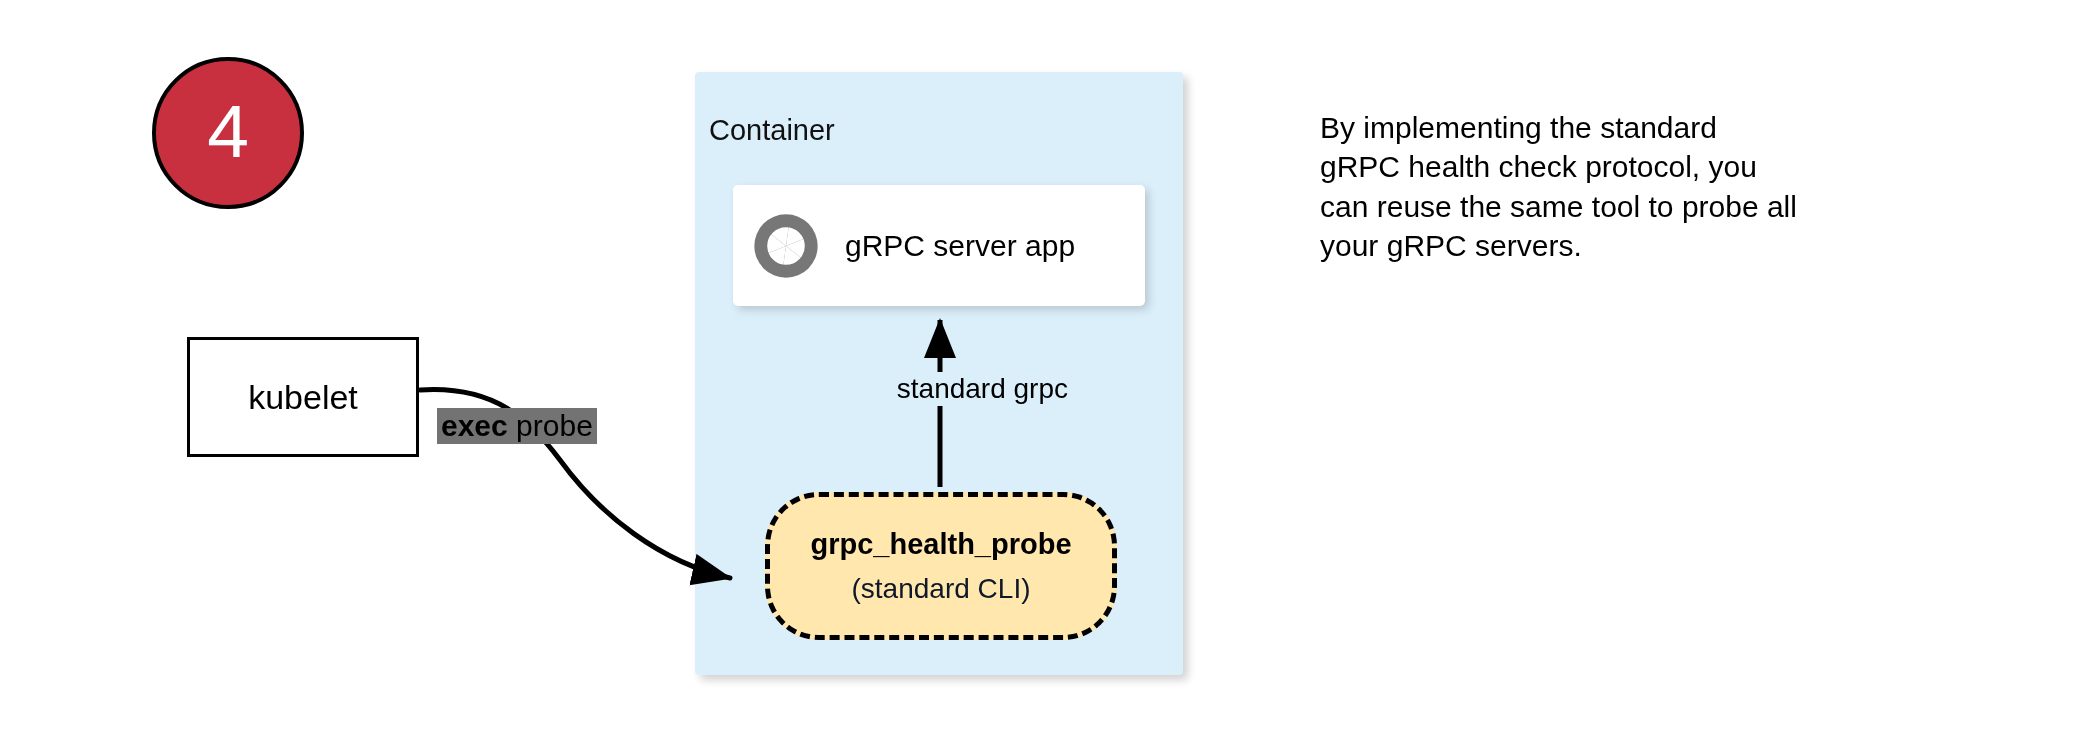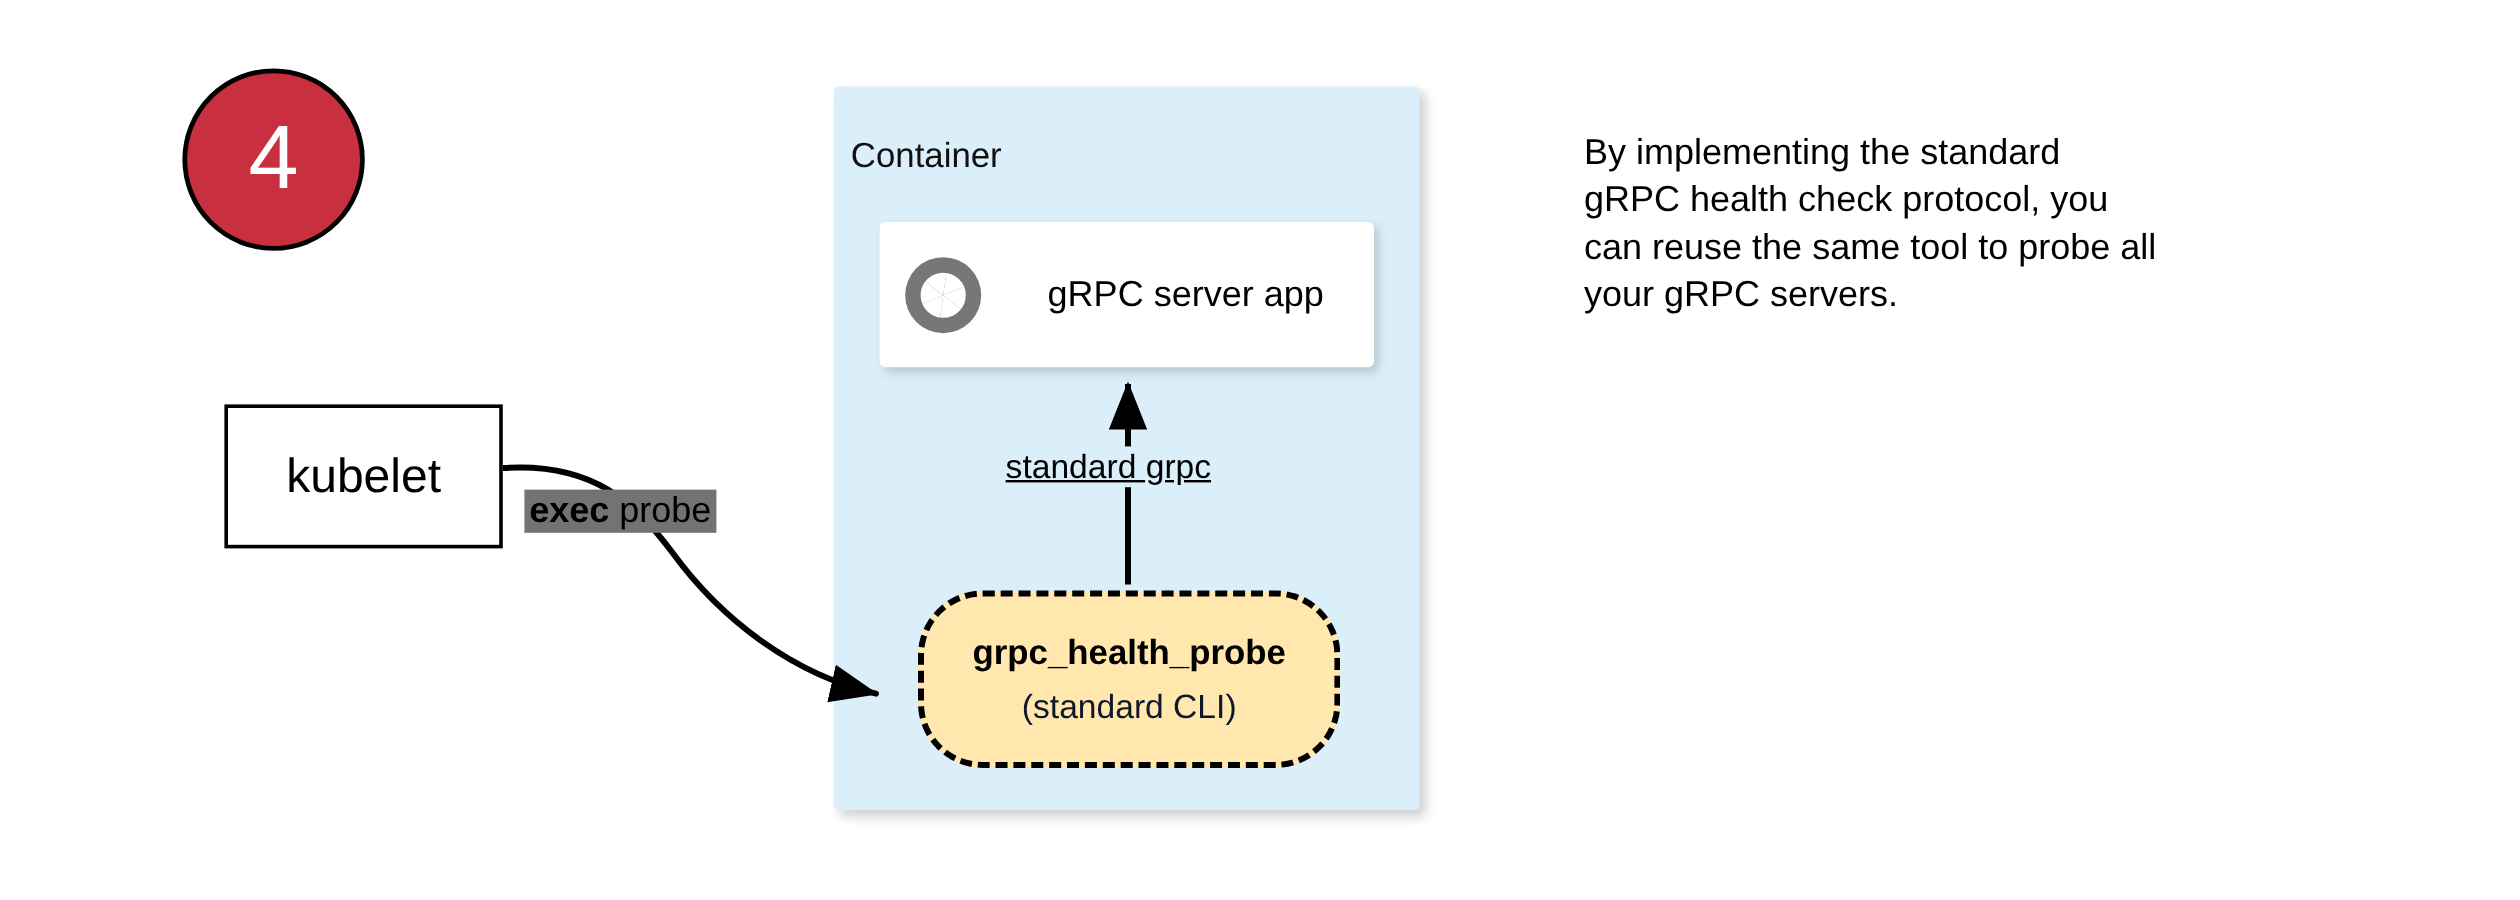--- a/index.html
+++ b/index.html
@@ -53,21 +53,21 @@
     width: 232px;
     height: 120px;
     background: #ffffff;
     border: 3px solid #000000;
     box-sizing: border-box;
     display: flex;
     align-items: center;
     justify-content: center;
   }
   .kubelet-label {
-    font-size: 40px;
+    font-size: 34px;
     color: #000000;
   }
 
   
   .container-panel {
     position: absolute;
     left: 695px;
     top: 72px;
     width: 488px;
     height: 603px;
@@ -137,27 +137,26 @@
     color: #0f172a;
     line-height: 1.18;
   }
 
   
   .protocol-label {
     position: absolute;
     left: 838px;
     top: 372px;
     width: 230px;
-    text-align: left;
+    text-align: right;
     font-size: 28px;
     line-height: 1.07;
     color: #000000;
     background: #dbeffb;
     padding: 2px 0;
-    text-decoration: underline;
   }
   .protocol-label span { display: block; }
 
   .exec-probe-label {
     position: absolute;
     left: 437px;
     top: 408px;
     font-size: 30px;
     color: #000000;
     background: #737373;
@@ -182,21 +181,21 @@
   .edge-layer {
     position: absolute;
     left: 0;
     top: 0;
     width: 2100px;
     height: 750px;
     pointer-events: none;
   }
   .edge-layer.below { z-index: 1; }
   .container-panel { z-index: 0; }
-  .grpc-app-card { z-index: 2; gap: 28px; }
+  .grpc-app-card { z-index: 2; }
   .health-probe-node { z-index: 2; gap: 11px; }
   .protocol-label { z-index: 4; }
   .exec-probe-label { z-index: 4; }
   .step-badge, .kubelet-box, .annotation { z-index: 5; }
 </style>
 </head>
 <body>
 
 <div id="stage">
 

